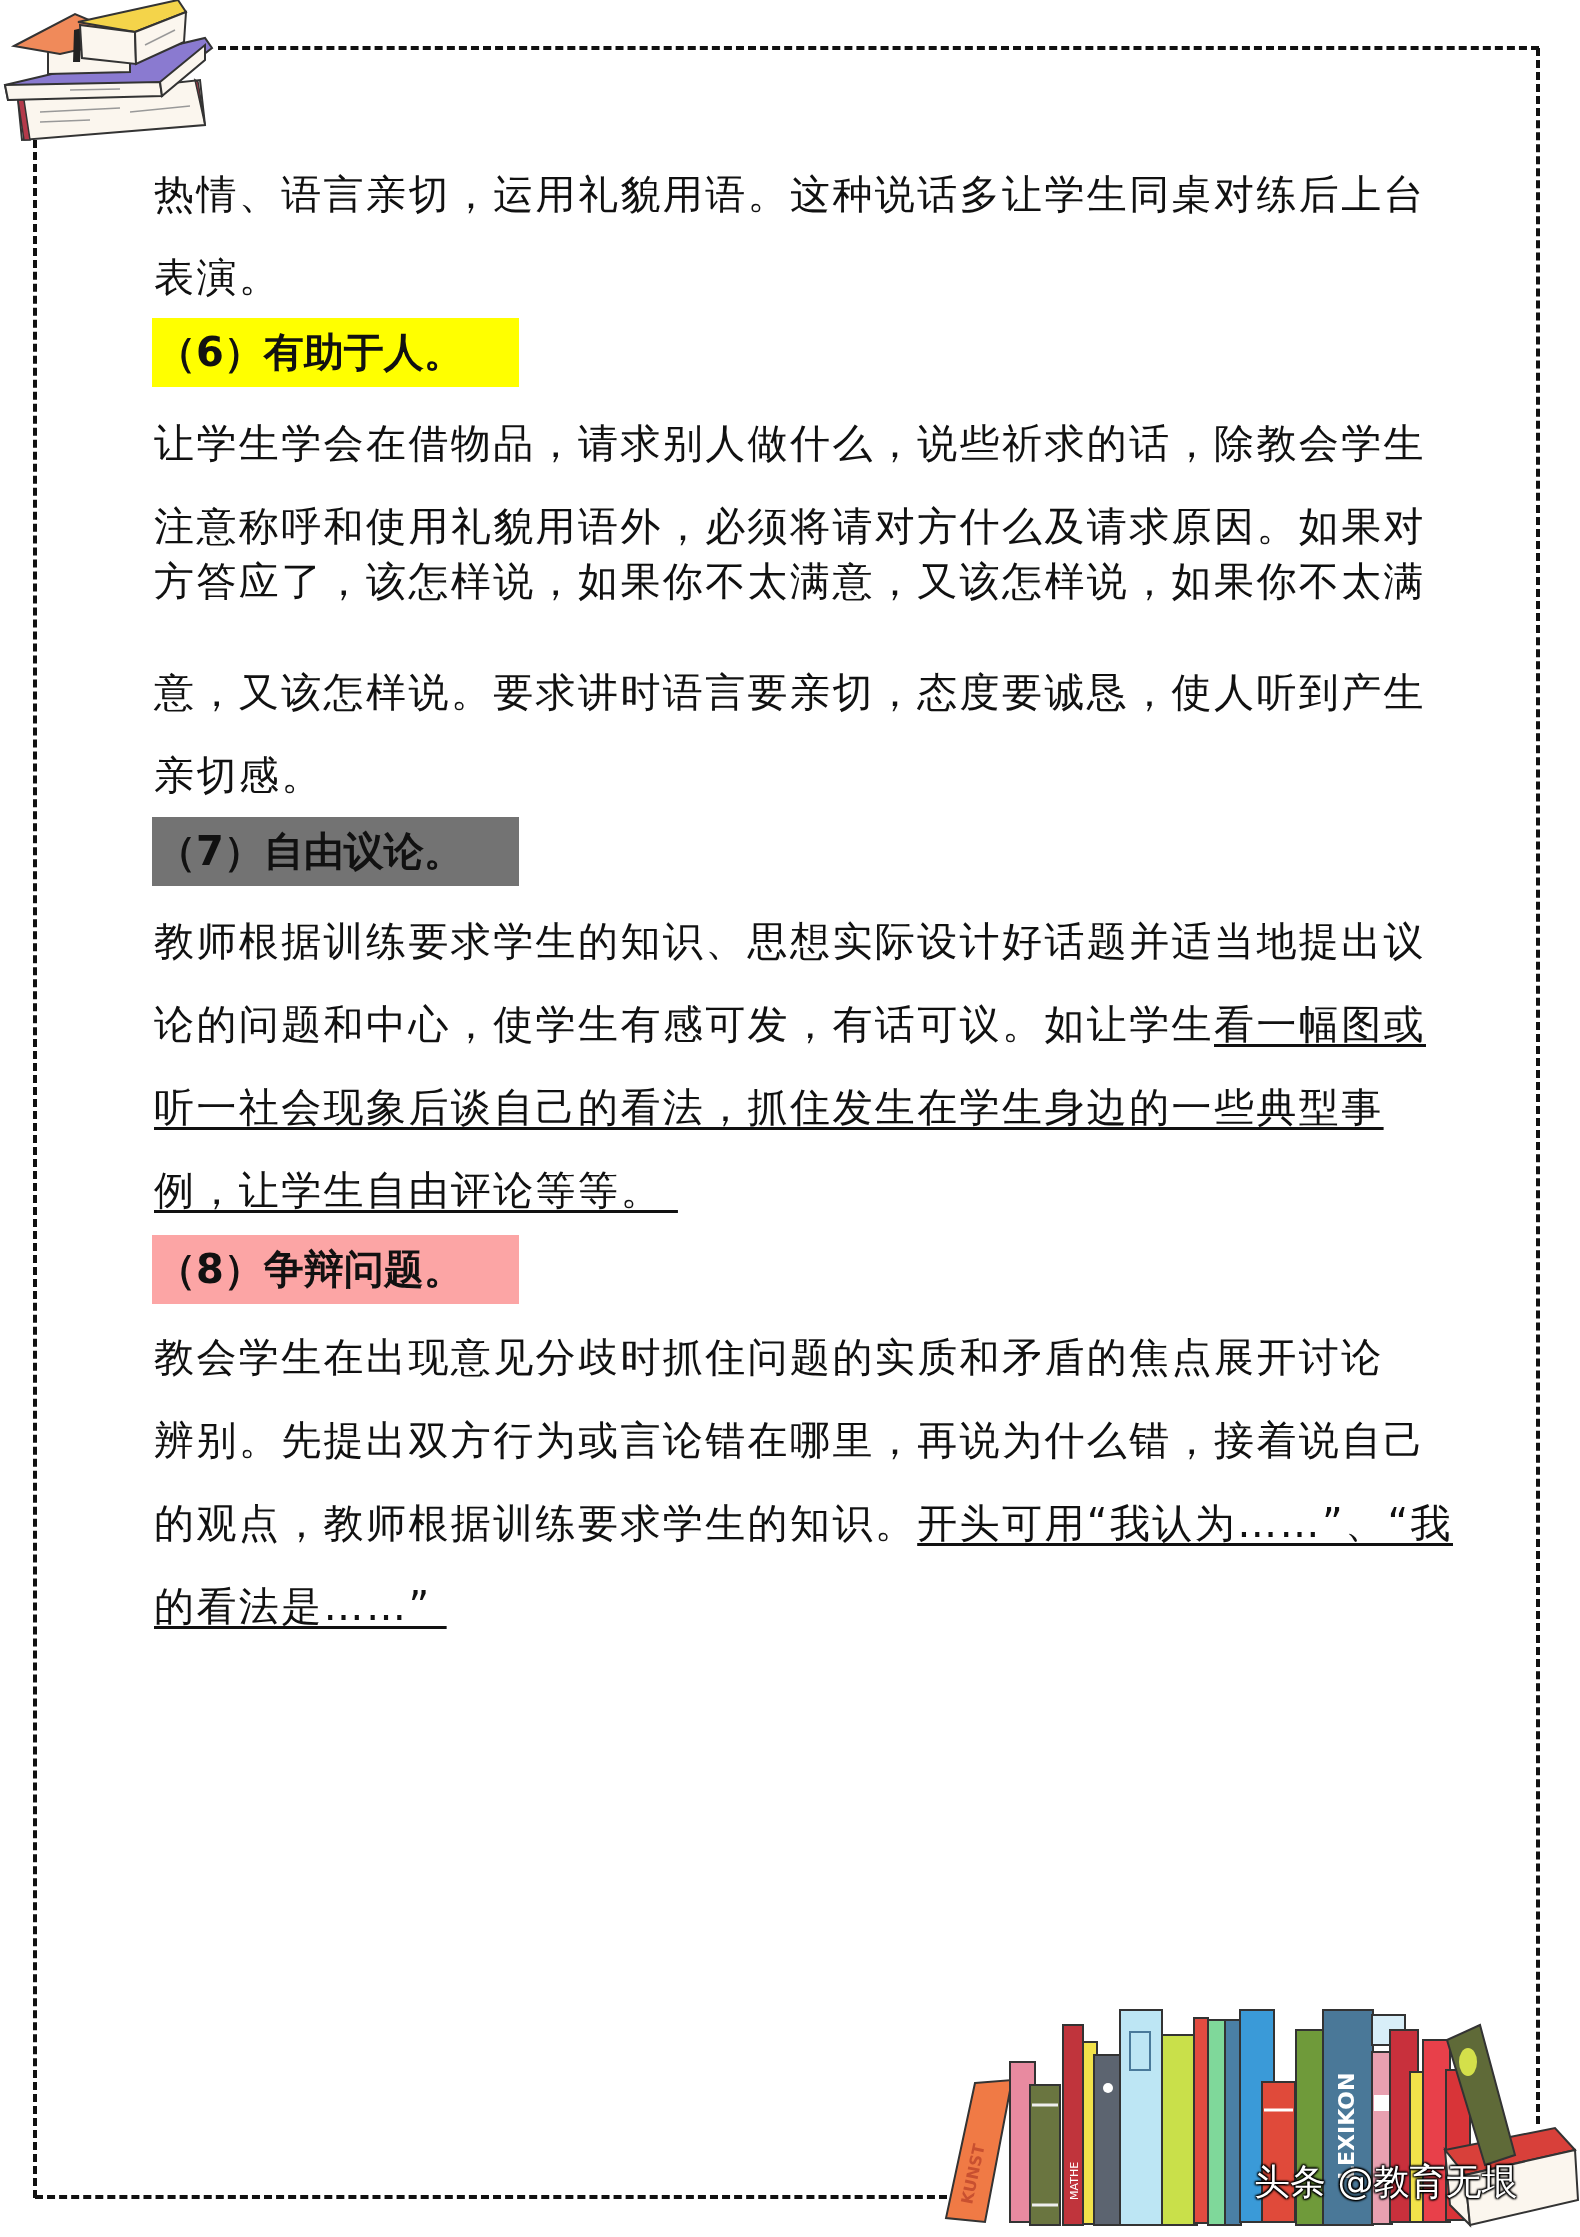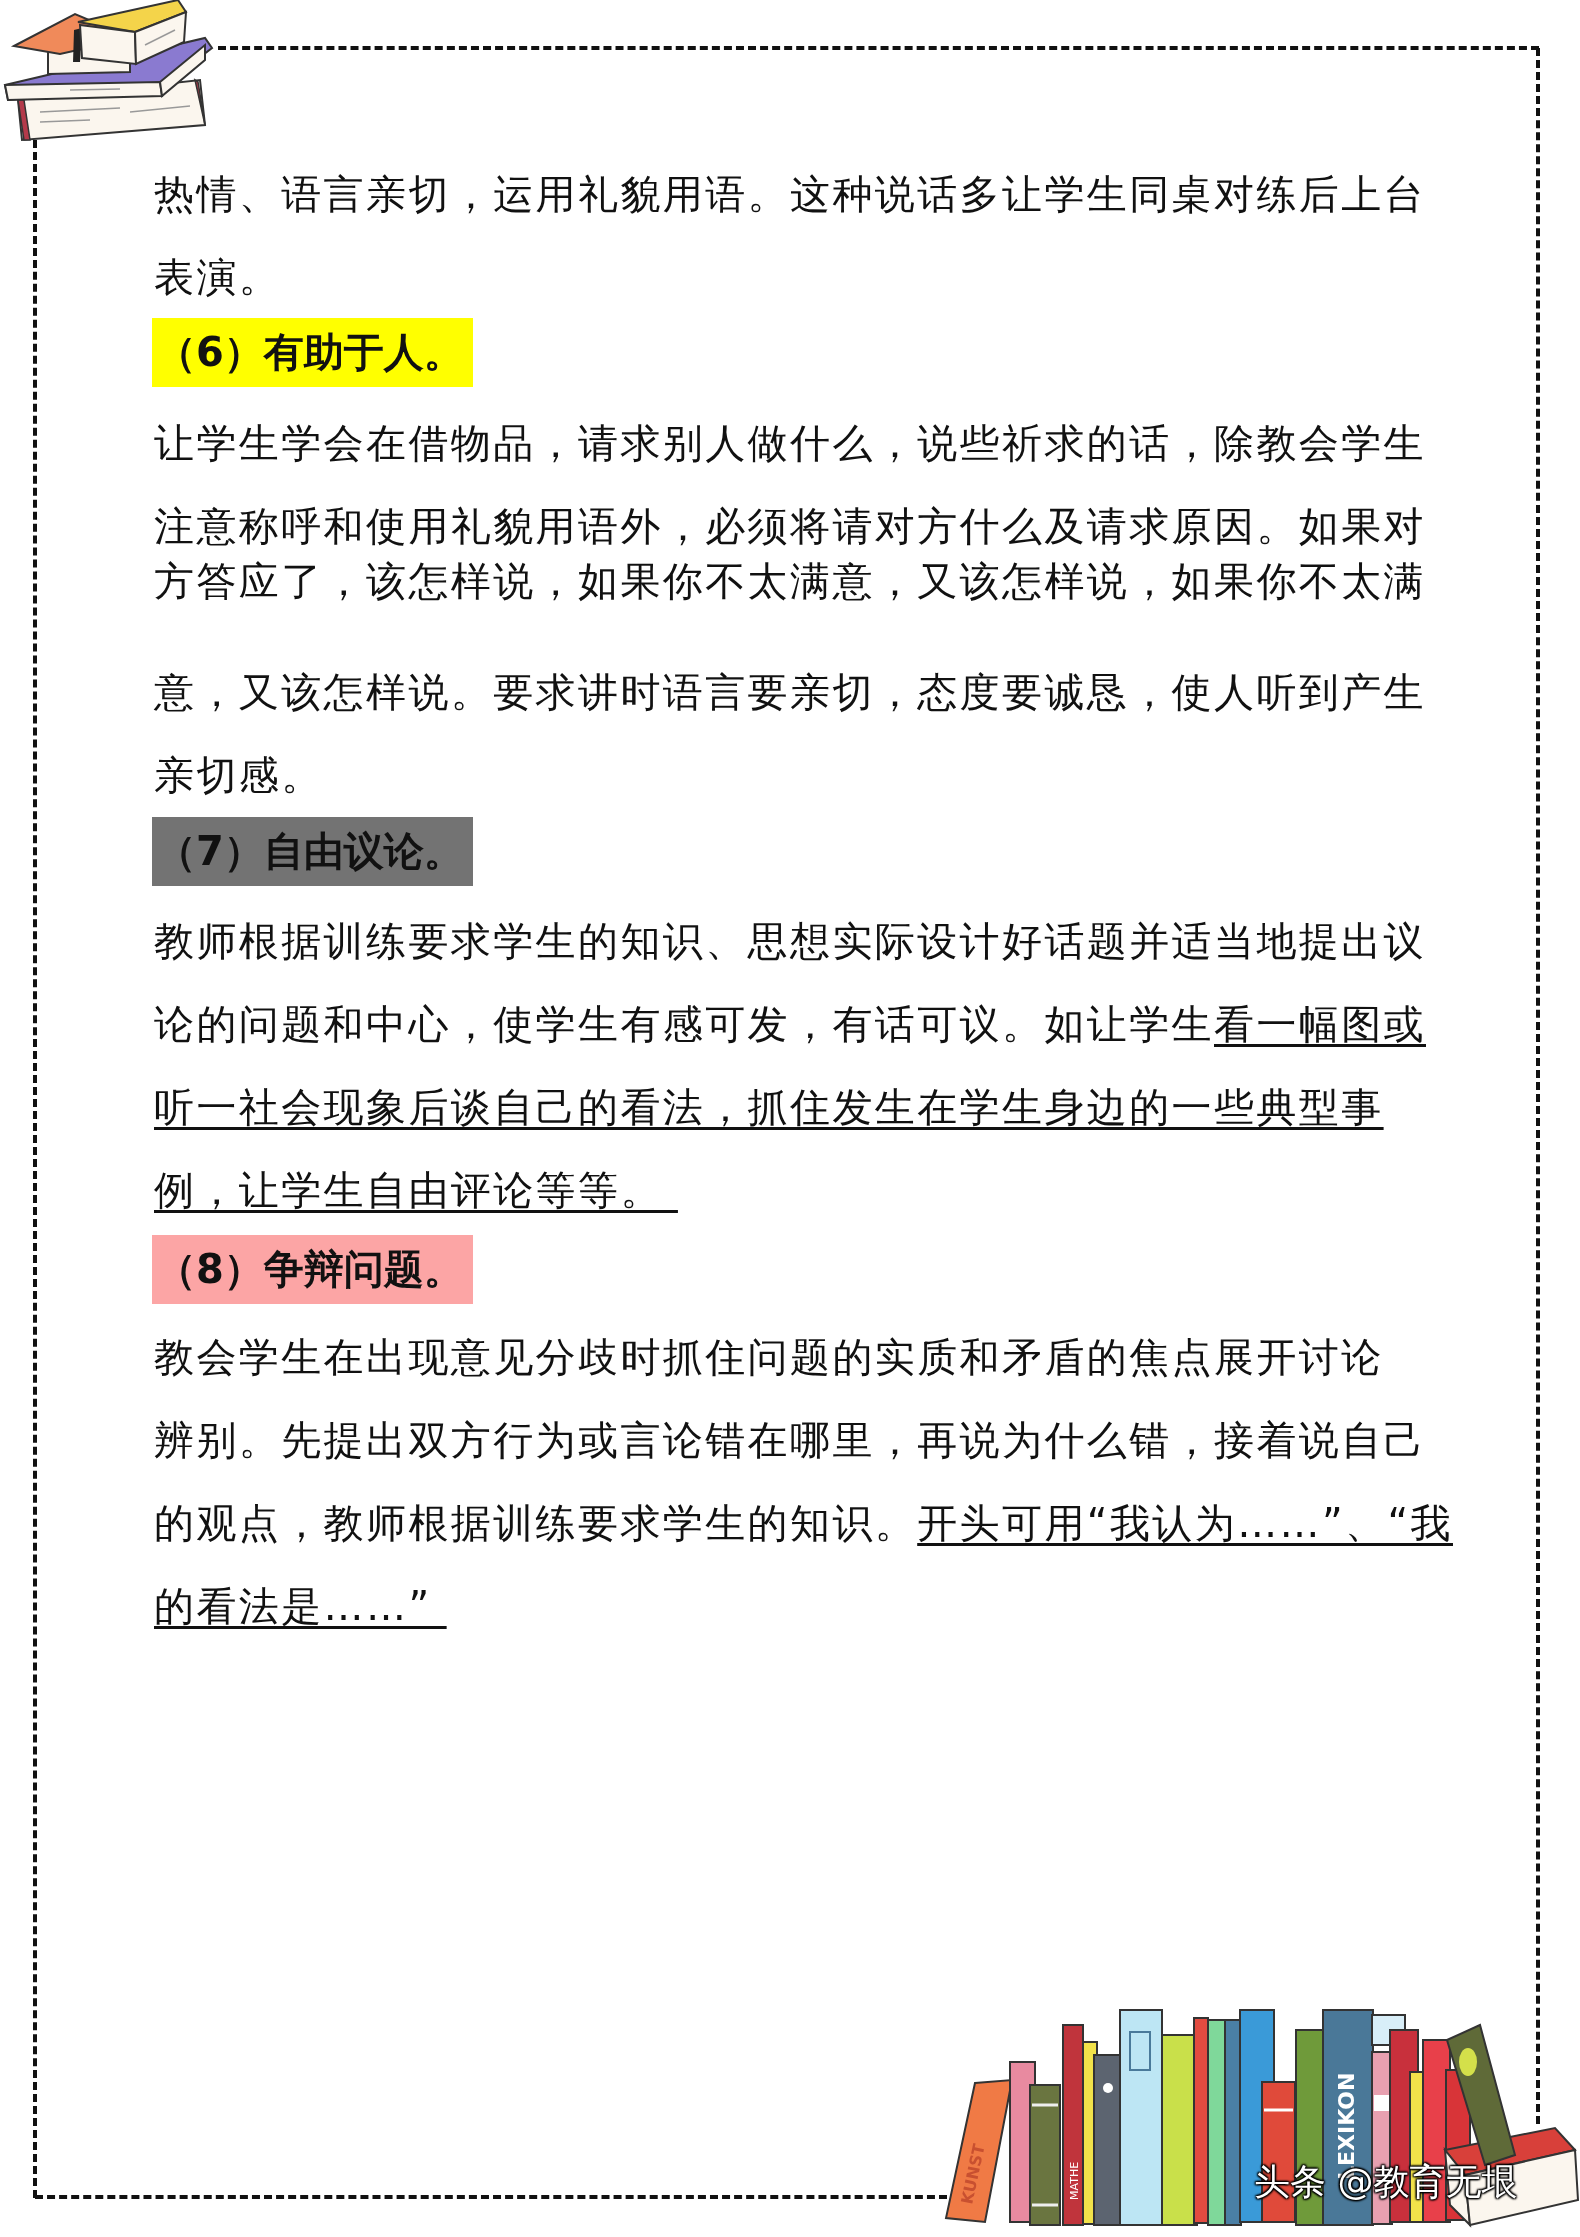--- a/index.html
+++ b/index.html
@@ -6,21 +6,21 @@
   body { width: 1580px; height: 2237px; position: relative; overflow: hidden;
          font-family: "DejaVu Sans", "Liberation Sans", sans-serif; color: #111; }
   .frame-top    { position: absolute; left: 218px; top: 46px; width: 1321px; height: 0; border-top: 4px dashed #111; }
   .frame-right  { position: absolute; left: 1536px; top: 48px; width: 0; height: 2076px; border-left: 4px dashed #111; }
   .frame-left   { position: absolute; left: 33px; top: 140px; width: 0; height: 2058px; border-left: 4px dashed #111; }
   .frame-bottom { position: absolute; left: 35px; top: 2195px; width: 912px; height: 0; border-top: 4px dashed #111; }
 
   .line { position: absolute; left: 154px; height: 83px; line-height: 83px;
           font-size: 40px; letter-spacing: 2.4px; white-space: nowrap; }
   .line u { text-decoration: underline; text-decoration-thickness: 3px; text-underline-offset: 6px; margin-top: 18px; }
-  .heading { position: absolute; left: 152px; width: 321px; height: 69px; line-height: 69px;
+  .heading { position: absolute; left: 152px; width: 367px; height: 69px; line-height: 69px;
              font-size: 40px; font-weight: bold; white-space: nowrap; box-sizing: border-box; padding-left: 4px; }
   .deco-tl { position: absolute; left: 0; top: 0; width: 230px; height: 150px; }
   .deco-br { position: absolute; left: 930px; top: 1990px; width: 650px; height: 247px; }
   .watermark { position: absolute; left: 1254px; top: 2158px; font-size: 36px; color: #fff; white-space: nowrap;
                text-shadow: 0 0 2px #000, 1px 1px 2px #000, -1px -1px 2px #000, 1px -1px 2px #000, -1px 1px 2px #000; text-align: center; }
 </style>
 </head>
 <body>
 
 <div class="frame-top"></div>

